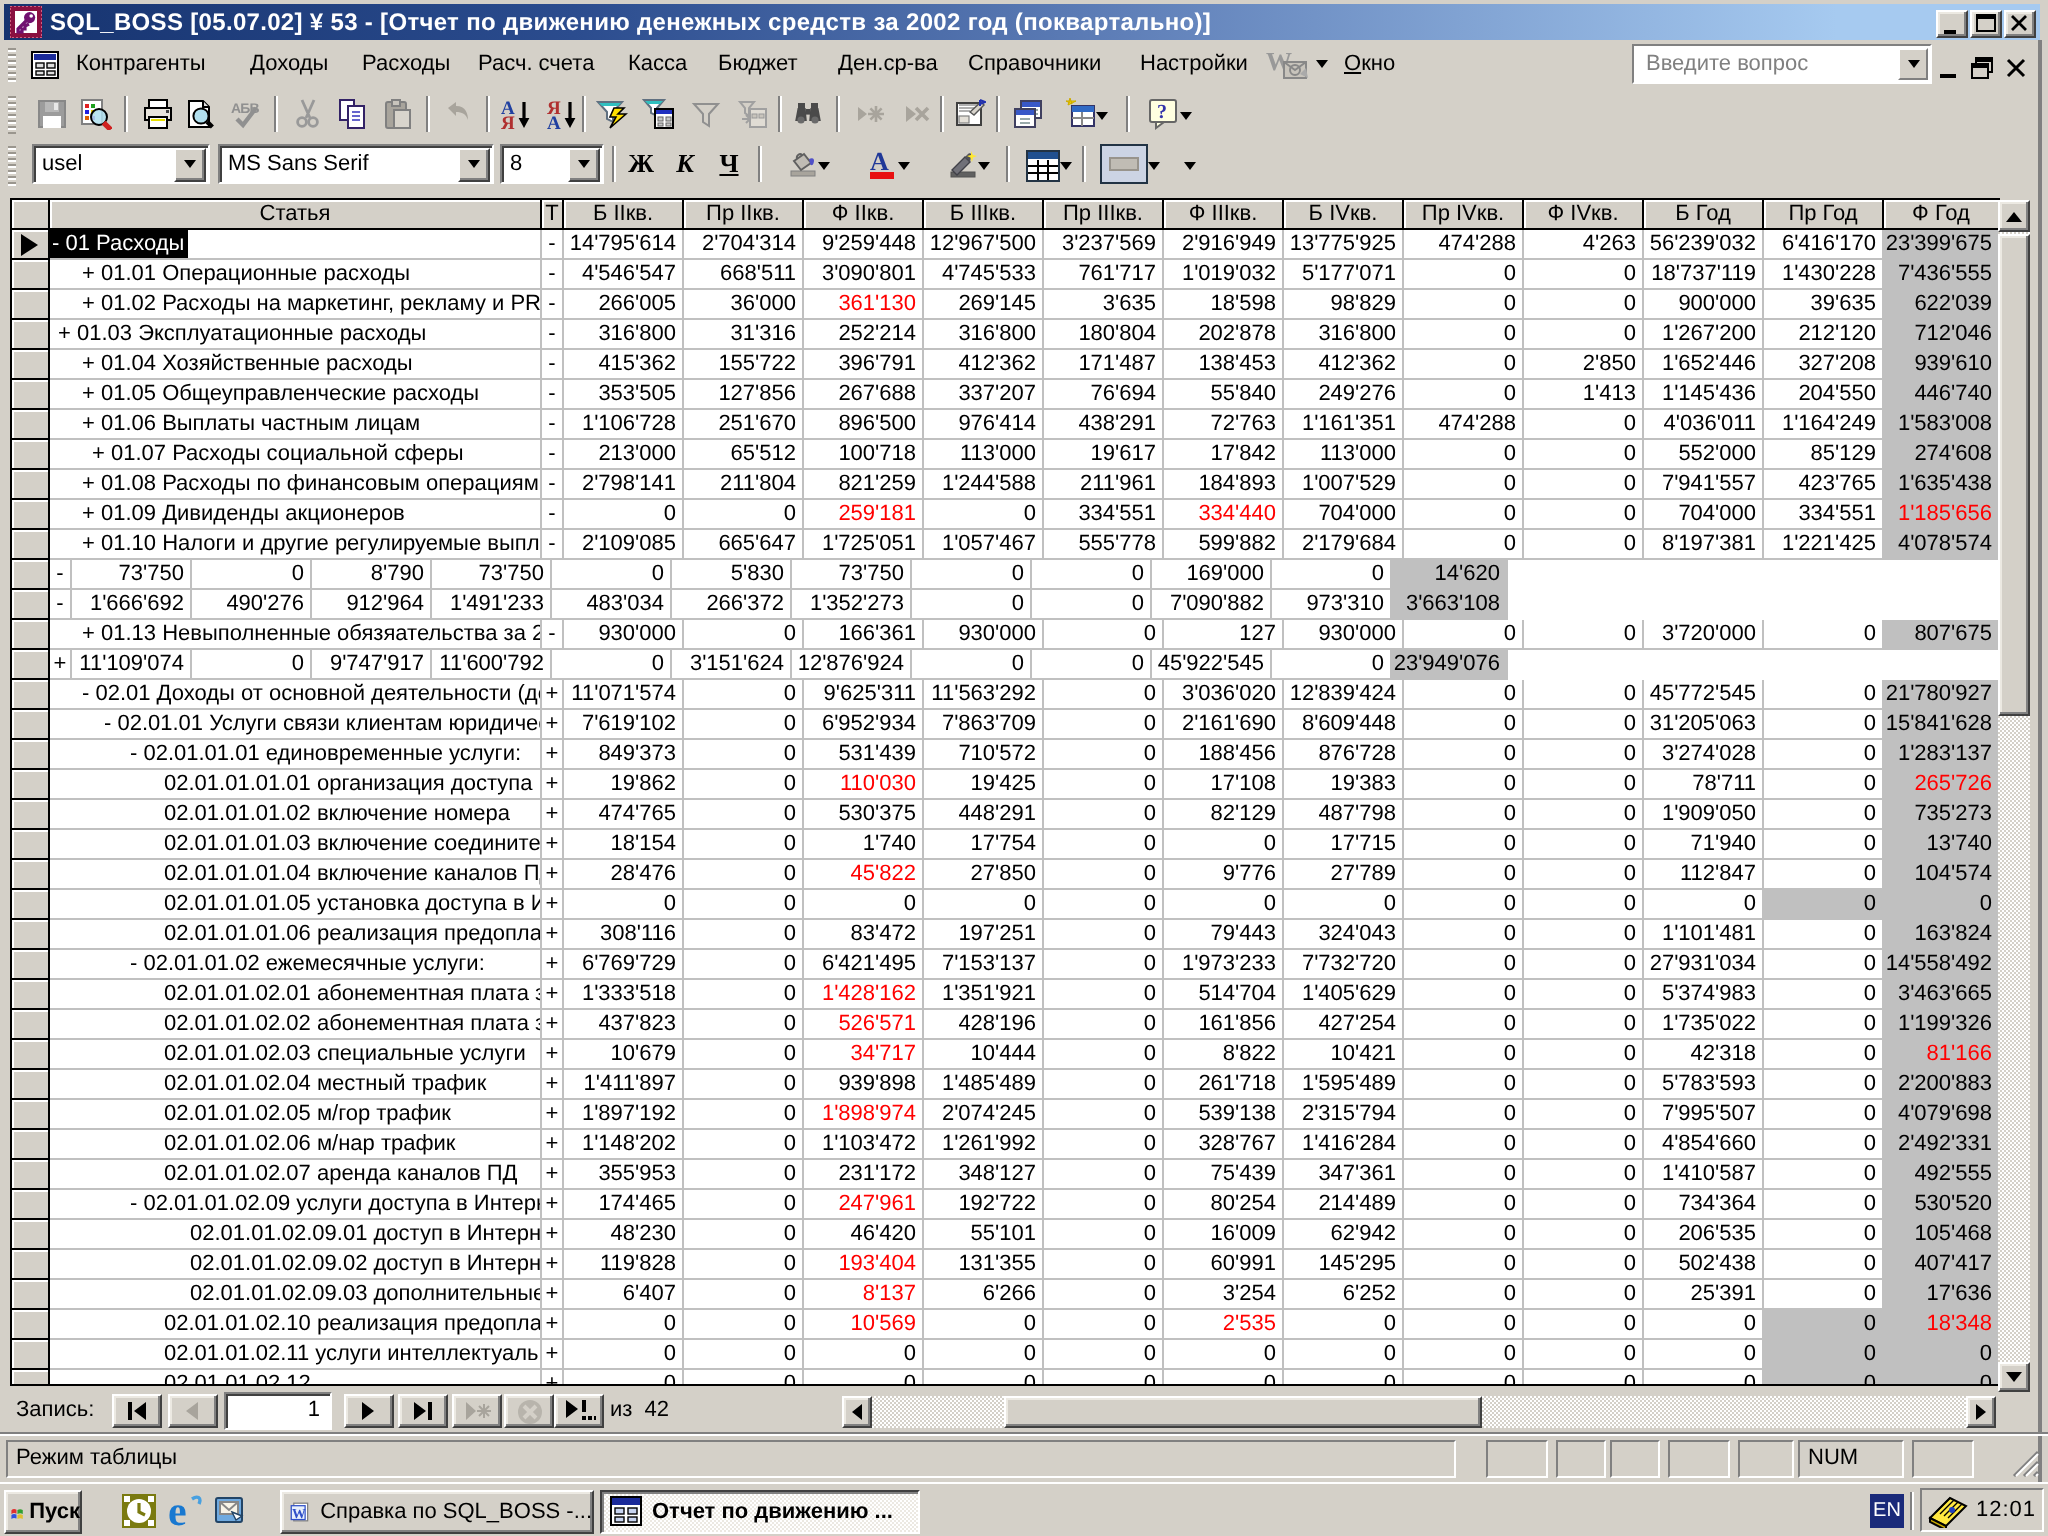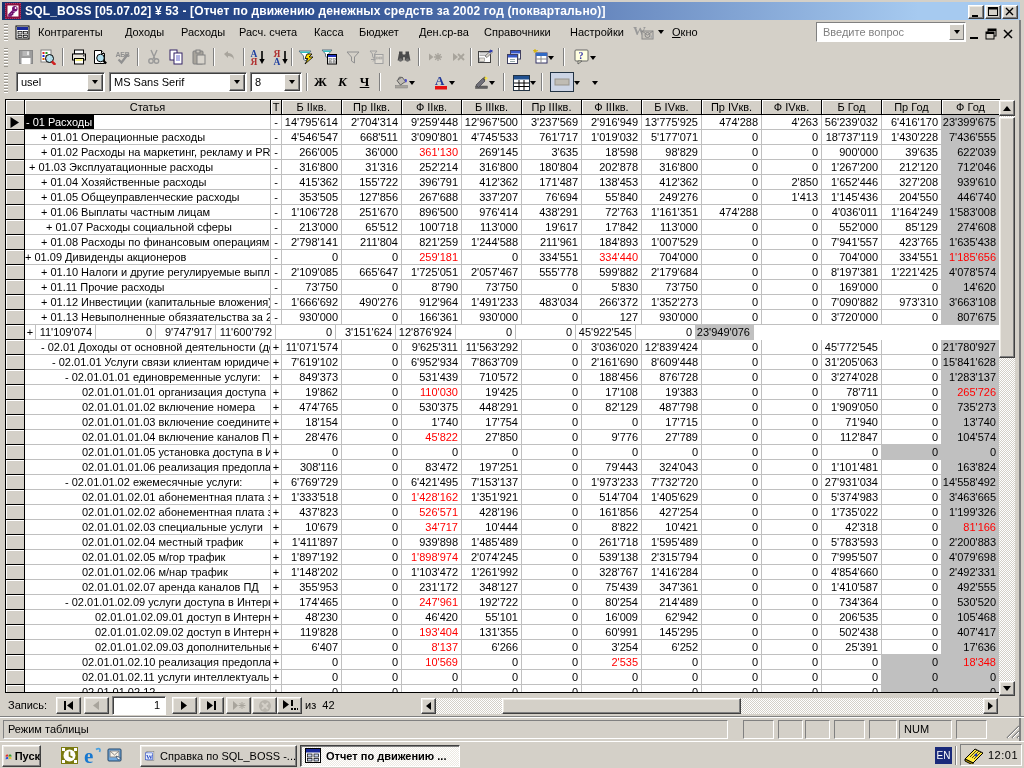--- a/index.html
+++ b/index.html
@@ -619,69 +619,67 @@
         <div class="c n" style="width:60px">211'961</div>
         <div class="c n" style="width:60px">184'893</div>
         <div class="c n" style="width:60px">1'007'529</div>
         <div class="c n" style="width:60px">0</div>
         <div class="c n" style="width:60px">0</div>
         <div class="c n" style="width:60px">7'941'557</div>
         <div class="c n" style="width:60px">423'765</div>
         <div class="c n fg" style="width:58px">1'635'438</div>
       </div>
 <div class="row" style="top:150px">
-        <div class="c st" style="">+ 01.09 Дивиденды акционеров</div>
+        <div class="c st" style="padding-left:16px">+ 01.09 Дивиденды акционеров</div>
         <div class="c tc">-</div>
         <div class="c n" style="width:60px">0</div>
         <div class="c n" style="width:60px">0</div>
         <div class="c n rd" style="width:60px">259'181</div>
         <div class="c n" style="width:60px">0</div>
         <div class="c n" style="width:60px">334'551</div>
         <div class="c n rd" style="width:60px">334'440</div>
         <div class="c n" style="width:60px">704'000</div>
         <div class="c n" style="width:60px">0</div>
         <div class="c n" style="width:60px">0</div>
         <div class="c n" style="width:60px">704'000</div>
         <div class="c n" style="width:60px">334'551</div>
         <div class="c n fg rd" style="width:58px">1'185'656</div>
       </div>
 <div class="row" style="top:165px">
         <div class="c st" style="padding-left:16px">+ 01.10 Налоги и другие регулируемые выплаты</div>
         <div class="c tc">-</div>
         <div class="c n" style="width:60px">2'109'085</div>
         <div class="c n" style="width:60px">665'647</div>
         <div class="c n" style="width:60px">1'725'051</div>
-        <div class="c n" style="width:60px">2'057'467</div>
+        <div class="c n" style="width:60px">1'057'467</div>
         <div class="c n" style="width:60px">555'778</div>
         <div class="c n" style="width:60px">599'882</div>
         <div class="c n" style="width:60px">2'179'684</div>
         <div class="c n" style="width:60px">0</div>
         <div class="c n" style="width:60px">0</div>
         <div class="c n" style="width:60px">8'197'381</div>
         <div class="c n" style="width:60px">1'221'425</div>
         <div class="c n fg" style="width:58px">4'078'574</div>
       </div>
 <div class="row" style="top:180px">
-        <div class="c st" style="padding-left:16px">+ 01.11 Прочие расходы</div>
         <div class="c tc">-</div>
         <div class="c n" style="width:60px">73'750</div>
         <div class="c n" style="width:60px">0</div>
         <div class="c n" style="width:60px">8'790</div>
         <div class="c n" style="width:60px">73'750</div>
         <div class="c n" style="width:60px">0</div>
         <div class="c n" style="width:60px">5'830</div>
         <div class="c n" style="width:60px">73'750</div>
         <div class="c n" style="width:60px">0</div>
         <div class="c n" style="width:60px">0</div>
         <div class="c n" style="width:60px">169'000</div>
         <div class="c n" style="width:60px">0</div>
         <div class="c n fg" style="width:58px">14'620</div>
       </div>
 <div class="row" style="top:195px">
-        <div class="c st" style="padding-left:16px">+ 01.12 Инвестиции (капитальные вложения)</div>
         <div class="c tc">-</div>
         <div class="c n" style="width:60px">1'666'692</div>
         <div class="c n" style="width:60px">490'276</div>
         <div class="c n" style="width:60px">912'964</div>
         <div class="c n" style="width:60px">1'491'233</div>
         <div class="c n" style="width:60px">483'034</div>
         <div class="c n" style="width:60px">266'372</div>
         <div class="c n" style="width:60px">1'352'273</div>
         <div class="c n" style="width:60px">0</div>
         <div class="c n" style="width:60px">0</div>

